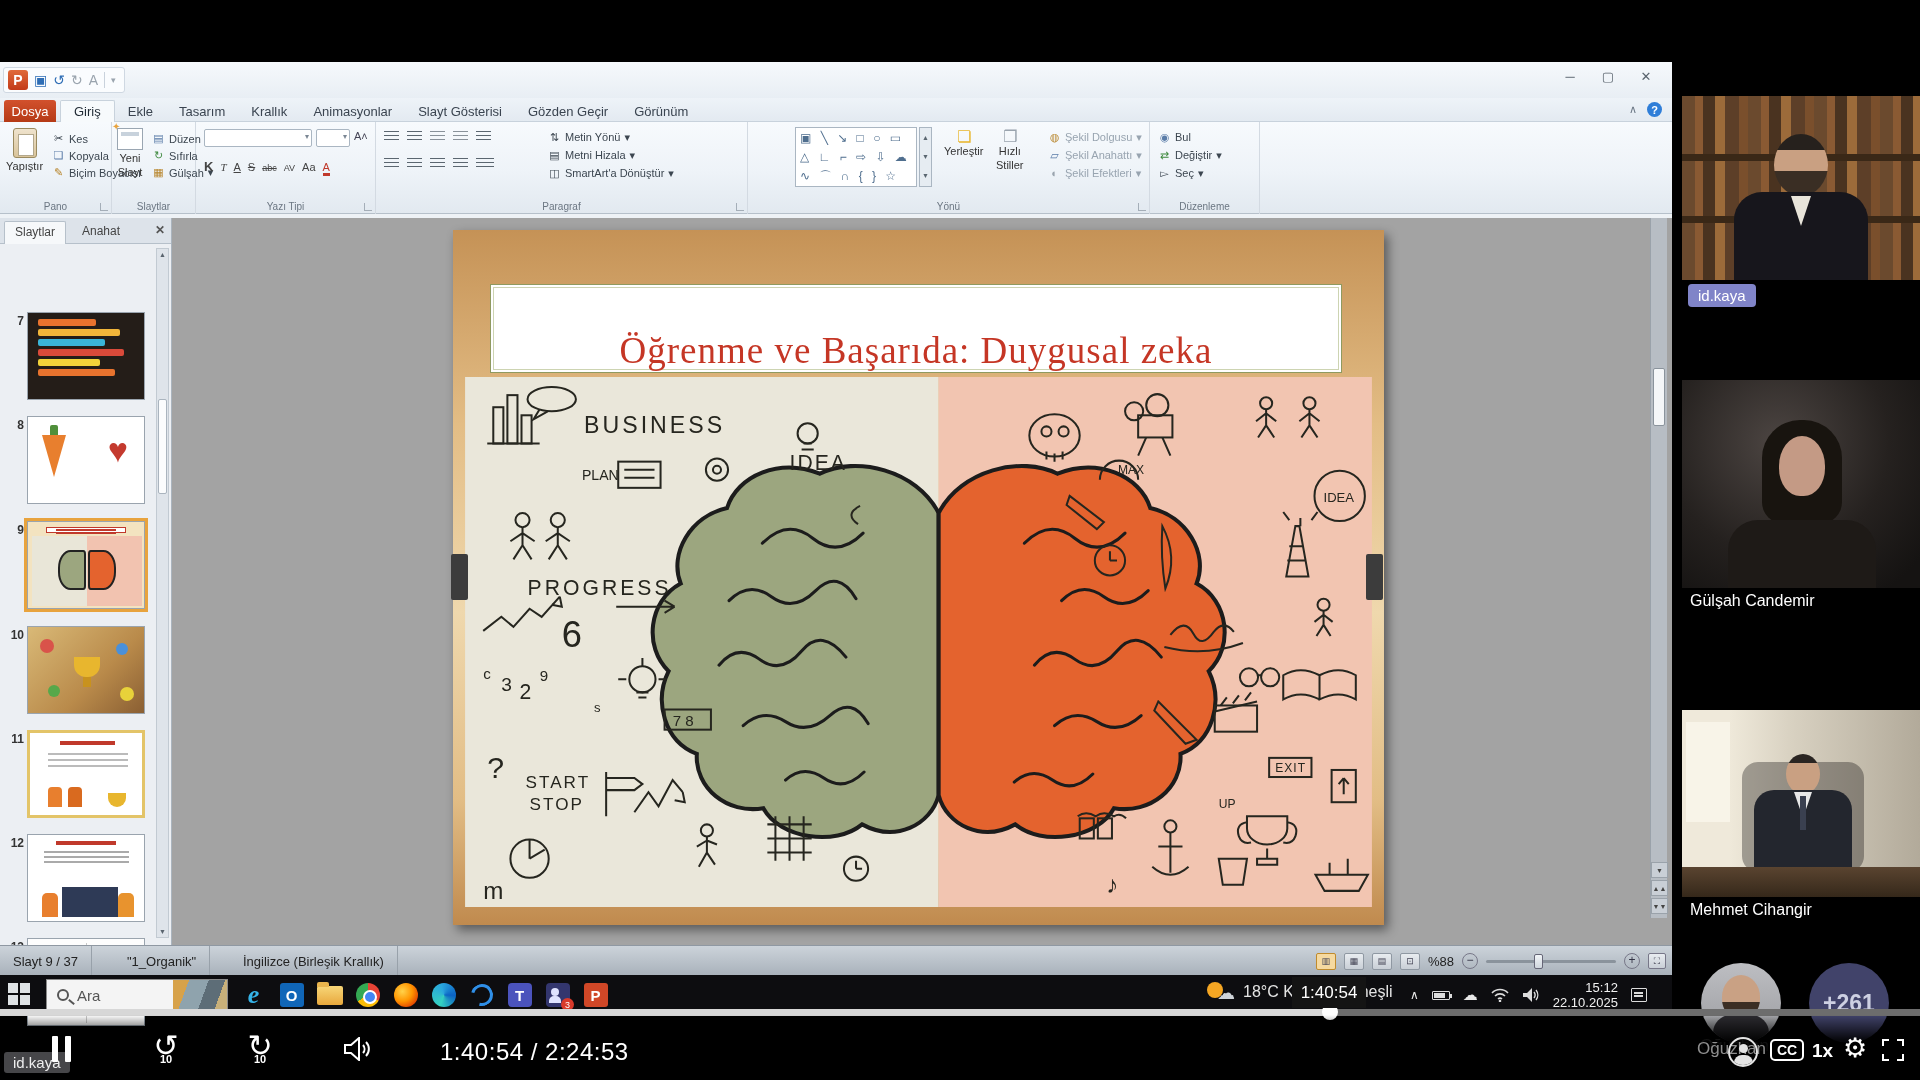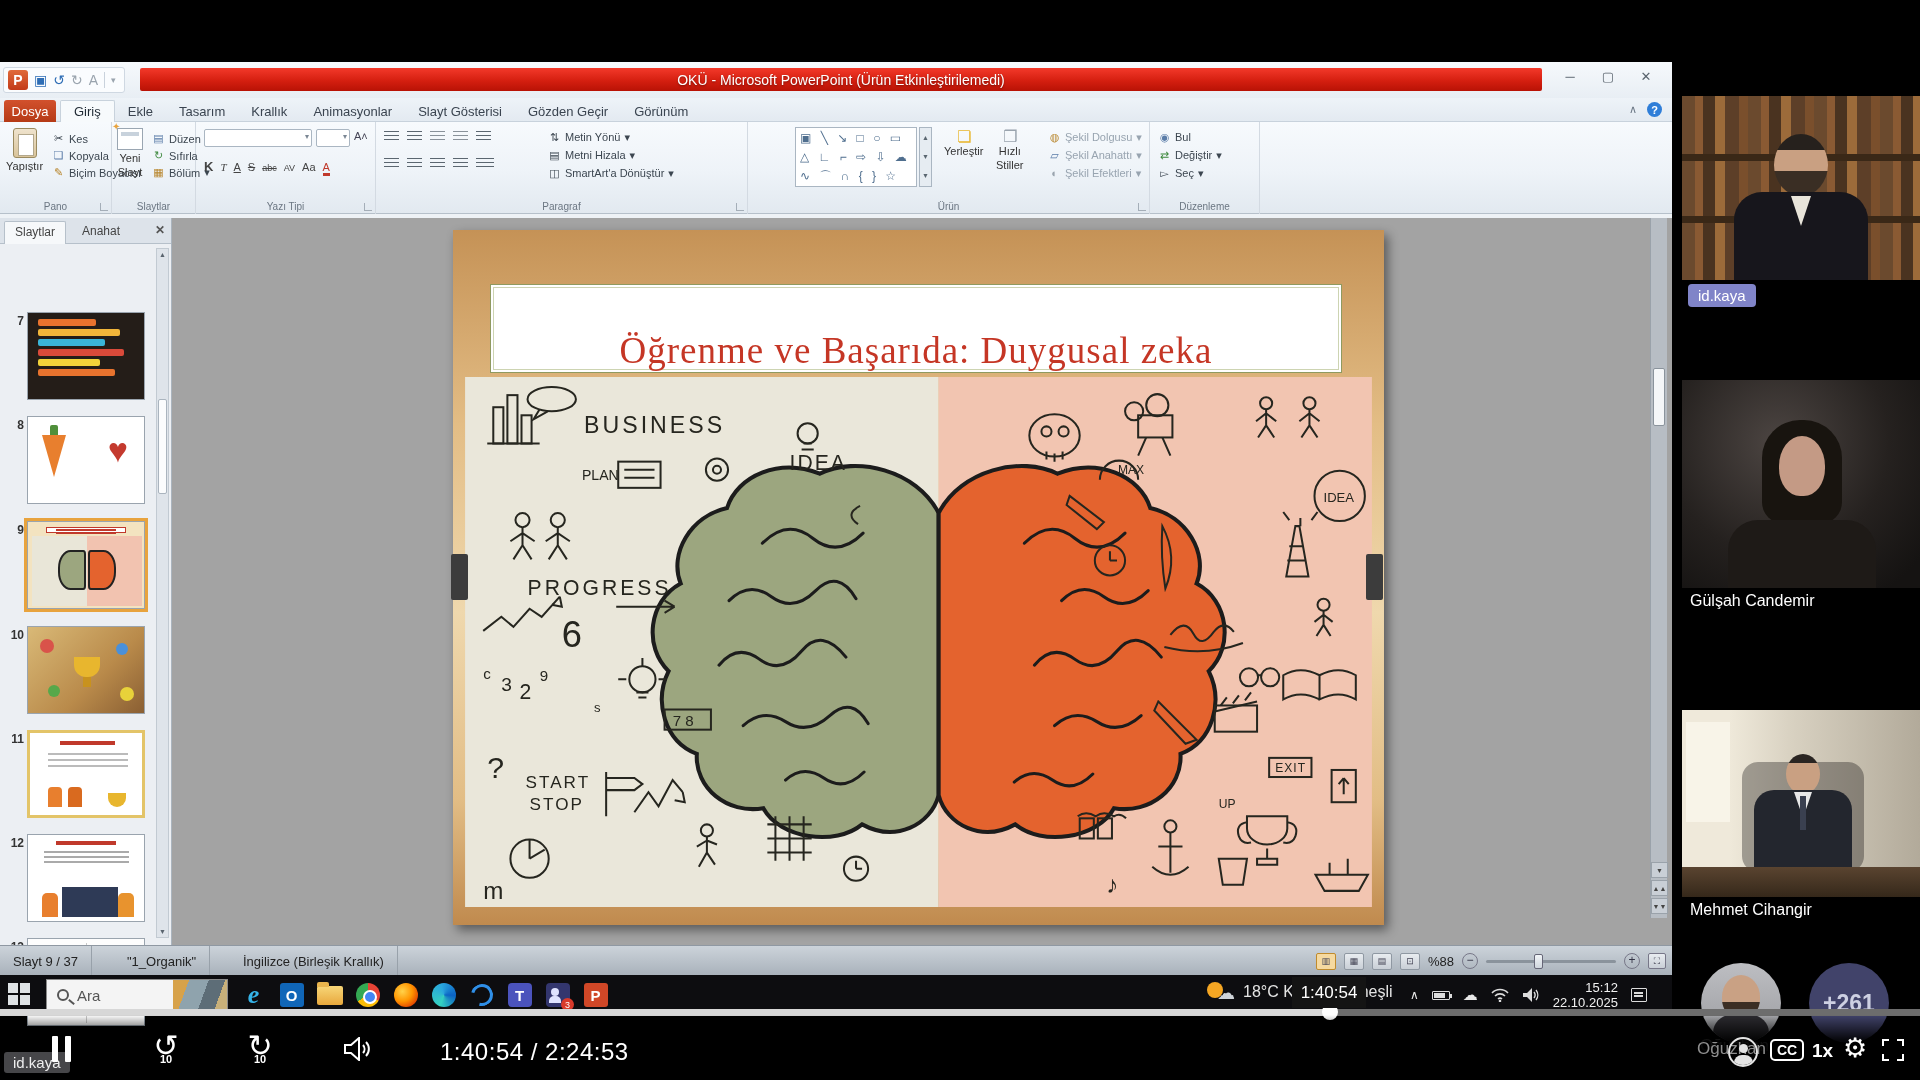--- a/index.html
+++ b/index.html
@@ -279,21 +279,20 @@
       <div class="trow">
         <div class="qat">
           <span class="pptlogo">P</span>
           <span class="qic">▣</span>
           <span class="qic">↺</span>
           <span class="qic gray">↻</span>
           <span class="qic gray">A</span>
           <span class="qsep"></span>
           <span class="qic gray" style="font-size:9px">▾</span>
         </div>
-        <div class="titlebar">OKÜ  -  Microsoft PowerPoint (Ürün Etkinleştirilemedi)</div>
         <div class="winbtns">
           <span>─</span>
           <span>▢</span>
           <span>✕</span>
         </div>
       </div>
 
       <div class="tabsrow">
         <div class="ftab">Dosya</div>
         <div class="rtabs">
@@ -342,21 +341,21 @@
             <span class="newslide"></span>
             <span>Yeni</span>
               <span>Slayt</span>
           </div>
           <div style="position:absolute;left:40px;top:8px">
             <div class="smallrow"><span class="mi" style="color:#5a7ca8">▤</span><span>Düzen</span> ▾</div>
             <div class="smallrow">
                 <span class="mi" style="color:#3f8a3f">↻</span>
                 <span>Sıfırla</span>
               </div>
-            <div class="smallrow"><span class="mi" style="color:#b8862d">▦</span><span>Bölüm</span> ▾</div>
+            <div class="smallrow"><span class="mi" style="color:#b8862d">▦</span><span>Gülşah</span> ▾</div>
           </div>
           <div class="glabel">Slaytlar</div>
         </div>
 
         <div class="rgroup" style="left:196px;width:180px">
           <div class="combo" style="position:absolute;left:8px;top:7px;width:108px"></div>
           <div class="combo" style="position:absolute;left:120px;top:7px;width:34px"></div>
           <span style="position:absolute;left:158px;top:8px;font-size:11px;color:#445">A˄</span>
           <div class="fbtns" style="position:absolute;left:8px;top:32px">
             <b>K</b>
@@ -414,21 +413,21 @@
           <div class="bigbtn" style="position:absolute;left:248px;top:8px">
             <span class="mi" style="font-size:16px;color:#9aa4ae">❒</span>
             <span>Hızlı</span>
               <span>Stiller</span>
           </div>
           <div style="position:absolute;left:300px;top:6px">
             <div class="shlbl grayed"><span class="mi" style="color:#b8862d">◍</span><span>Şekil Dolgusu</span> ▾</div>
             <div class="shlbl grayed"><span class="mi" style="color:#5a7ca8">▱</span><span>Şekil Anahattı</span> ▾</div>
             <div class="shlbl grayed"><span class="mi" style="color:#9aa4ae">◐</span><span>Şekil Efektleri</span> ▾</div>
           </div>
-          <div class="glabel">Ürün</div>
+          <div class="glabel">Yönü</div>
           <div class="dlg"></div>
         </div>
 
         <div class="rgroup" style="left:1150px;width:110px">
           <div style="position:absolute;left:8px;top:6px">
             <div class="shlbl">
                 <span class="mi" style="color:#5a7ca8">◉</span>
                 <span>Bul</span>
               </div>
             <div class="shlbl"><span class="mi" style="color:#3f8a3f">⇄</span><span>Değiştir</span> ▾</div>

